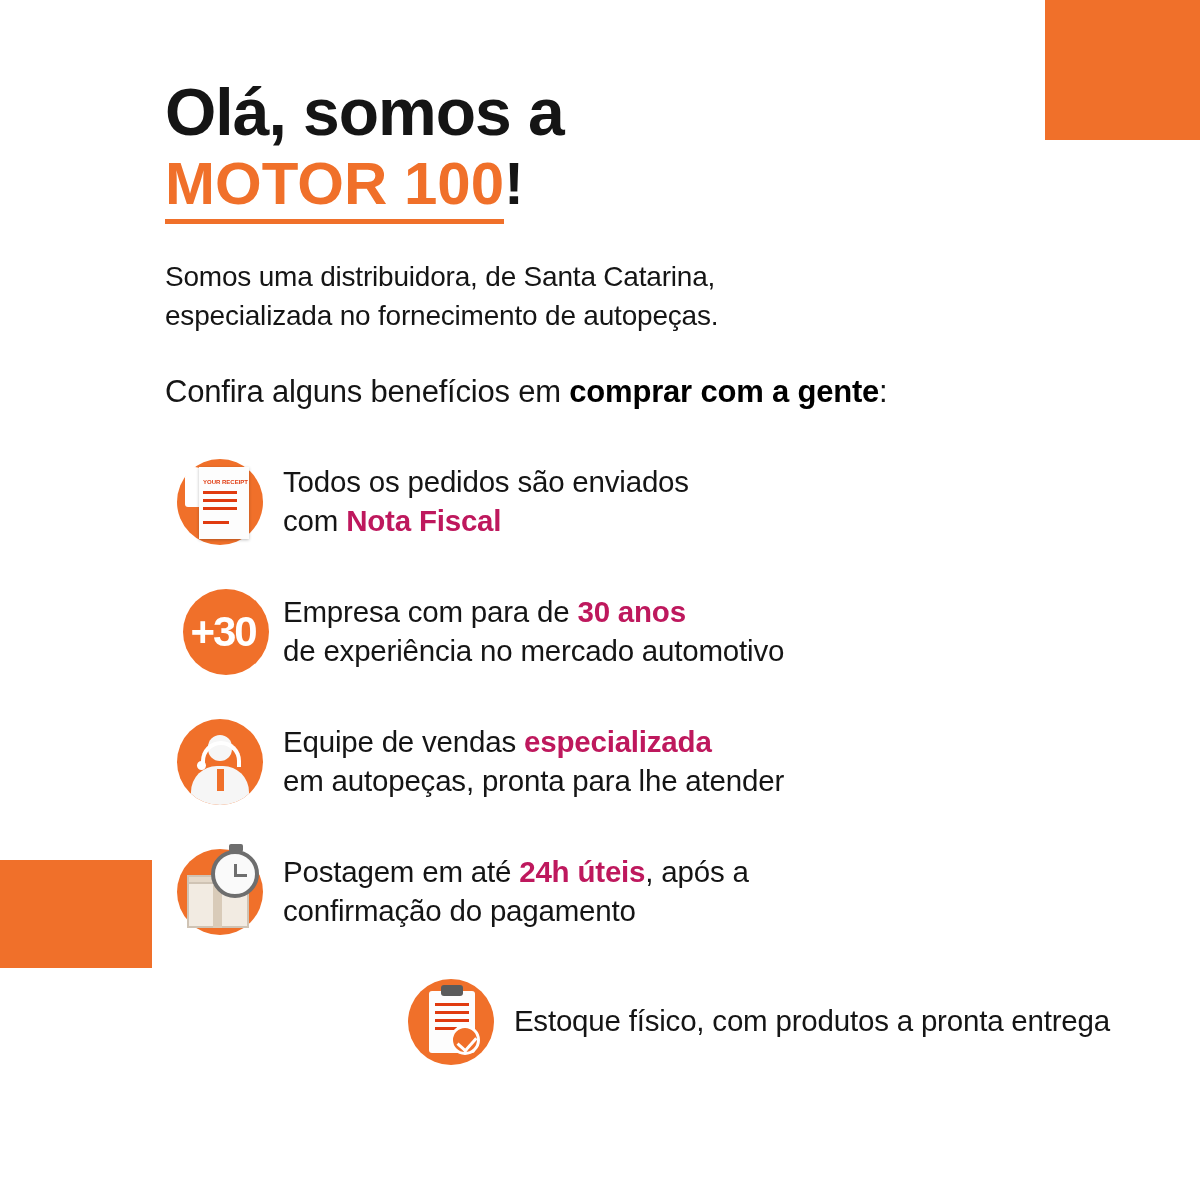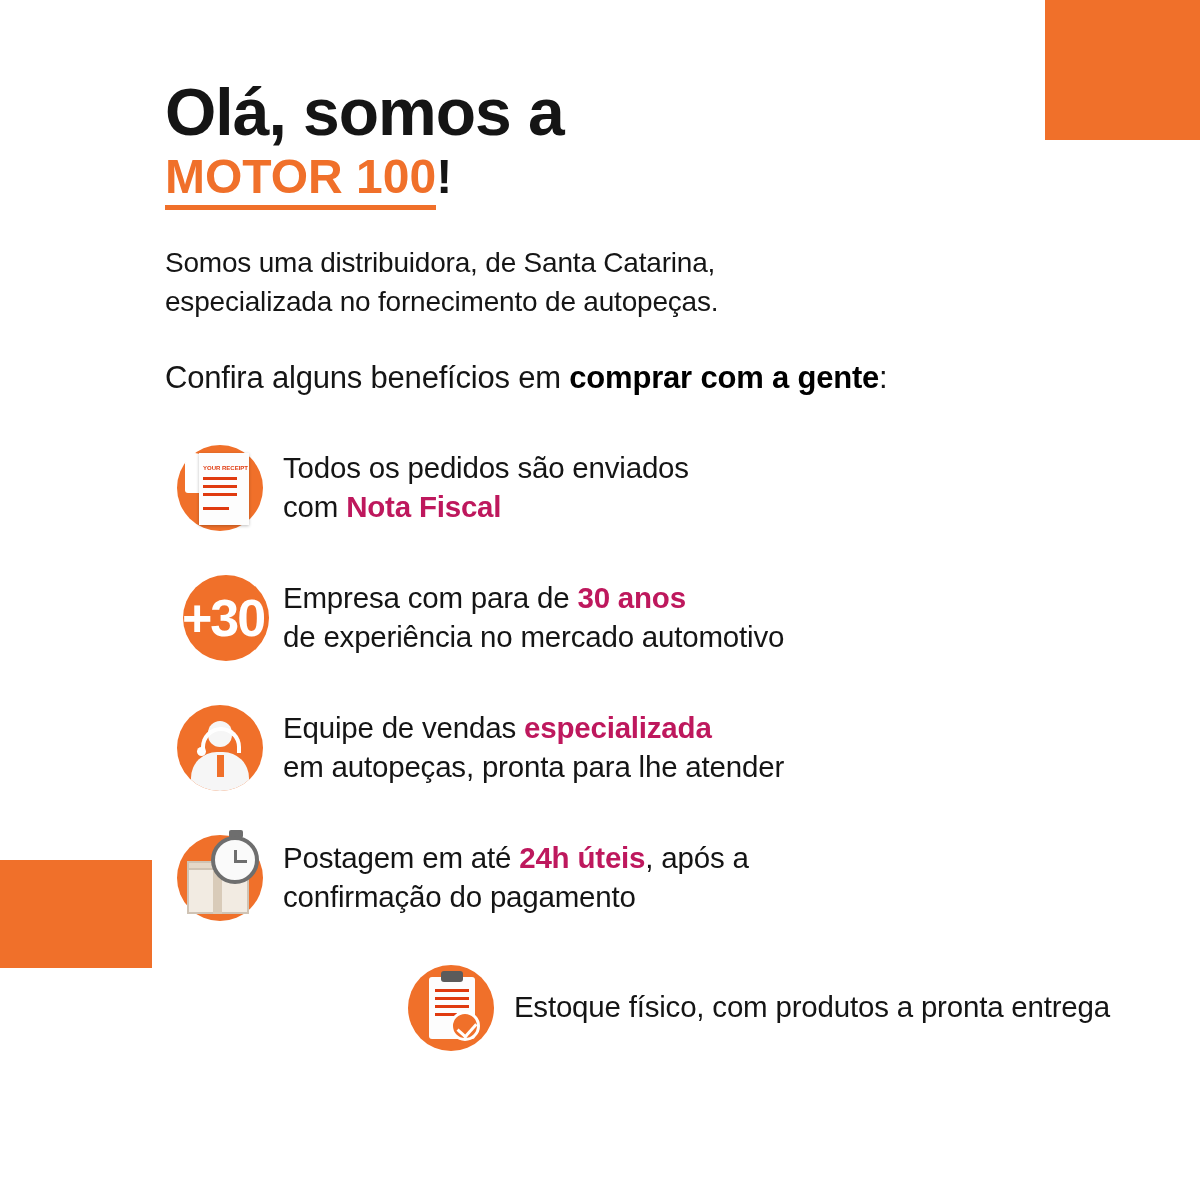--- a/index.html
+++ b/index.html
@@ -26,21 +26,21 @@
   .content { position: absolute; left: 165px; top: 78px; width: 945px; }
 
   .headline1 {
     font-size: 66px;
     font-weight: bold;
     color: #151515;
     letter-spacing: -1px;
     line-height: 1.05;
   }
   .headline2 {
-    font-size: 48px;
+    font-size: 60px;
     font-weight: bold;
     color: #151515;
     letter-spacing: 0px;
     line-height: 1.15;
     margin-top: 2px;
     white-space: nowrap;
   }
   .headline2 .brand {
     color: #f0702a;
     border-bottom: 5px solid #f0702a;
@@ -129,21 +129,21 @@
     display: flex; align-items: center;
   }
   .plus30 .c {
     position: absolute; left: 18px; top: 5px;
     width: 86px; height: 86px; border-radius: 50%;
     background: #f0702a;
   }
   .plus30 .txt {
     position: relative; z-index: 2;
     width: 110px; text-align: center;
-    font-size: 52px; font-weight: bold; color: #ffffff;
+    font-size: 42px; font-weight: bold; color: #ffffff;
     letter-spacing: -2px;
     padding-left: 6px;
   }
 
   
   .agent { position: relative; width: 86px; height: 86px; overflow: hidden; border-radius: 50%; background: #f0702a; }
   .agent .head {
     position: absolute; left: 31px; top: 16px;
     width: 24px; height: 26px; border-radius: 12px; background: #f6f6f6;
   }

